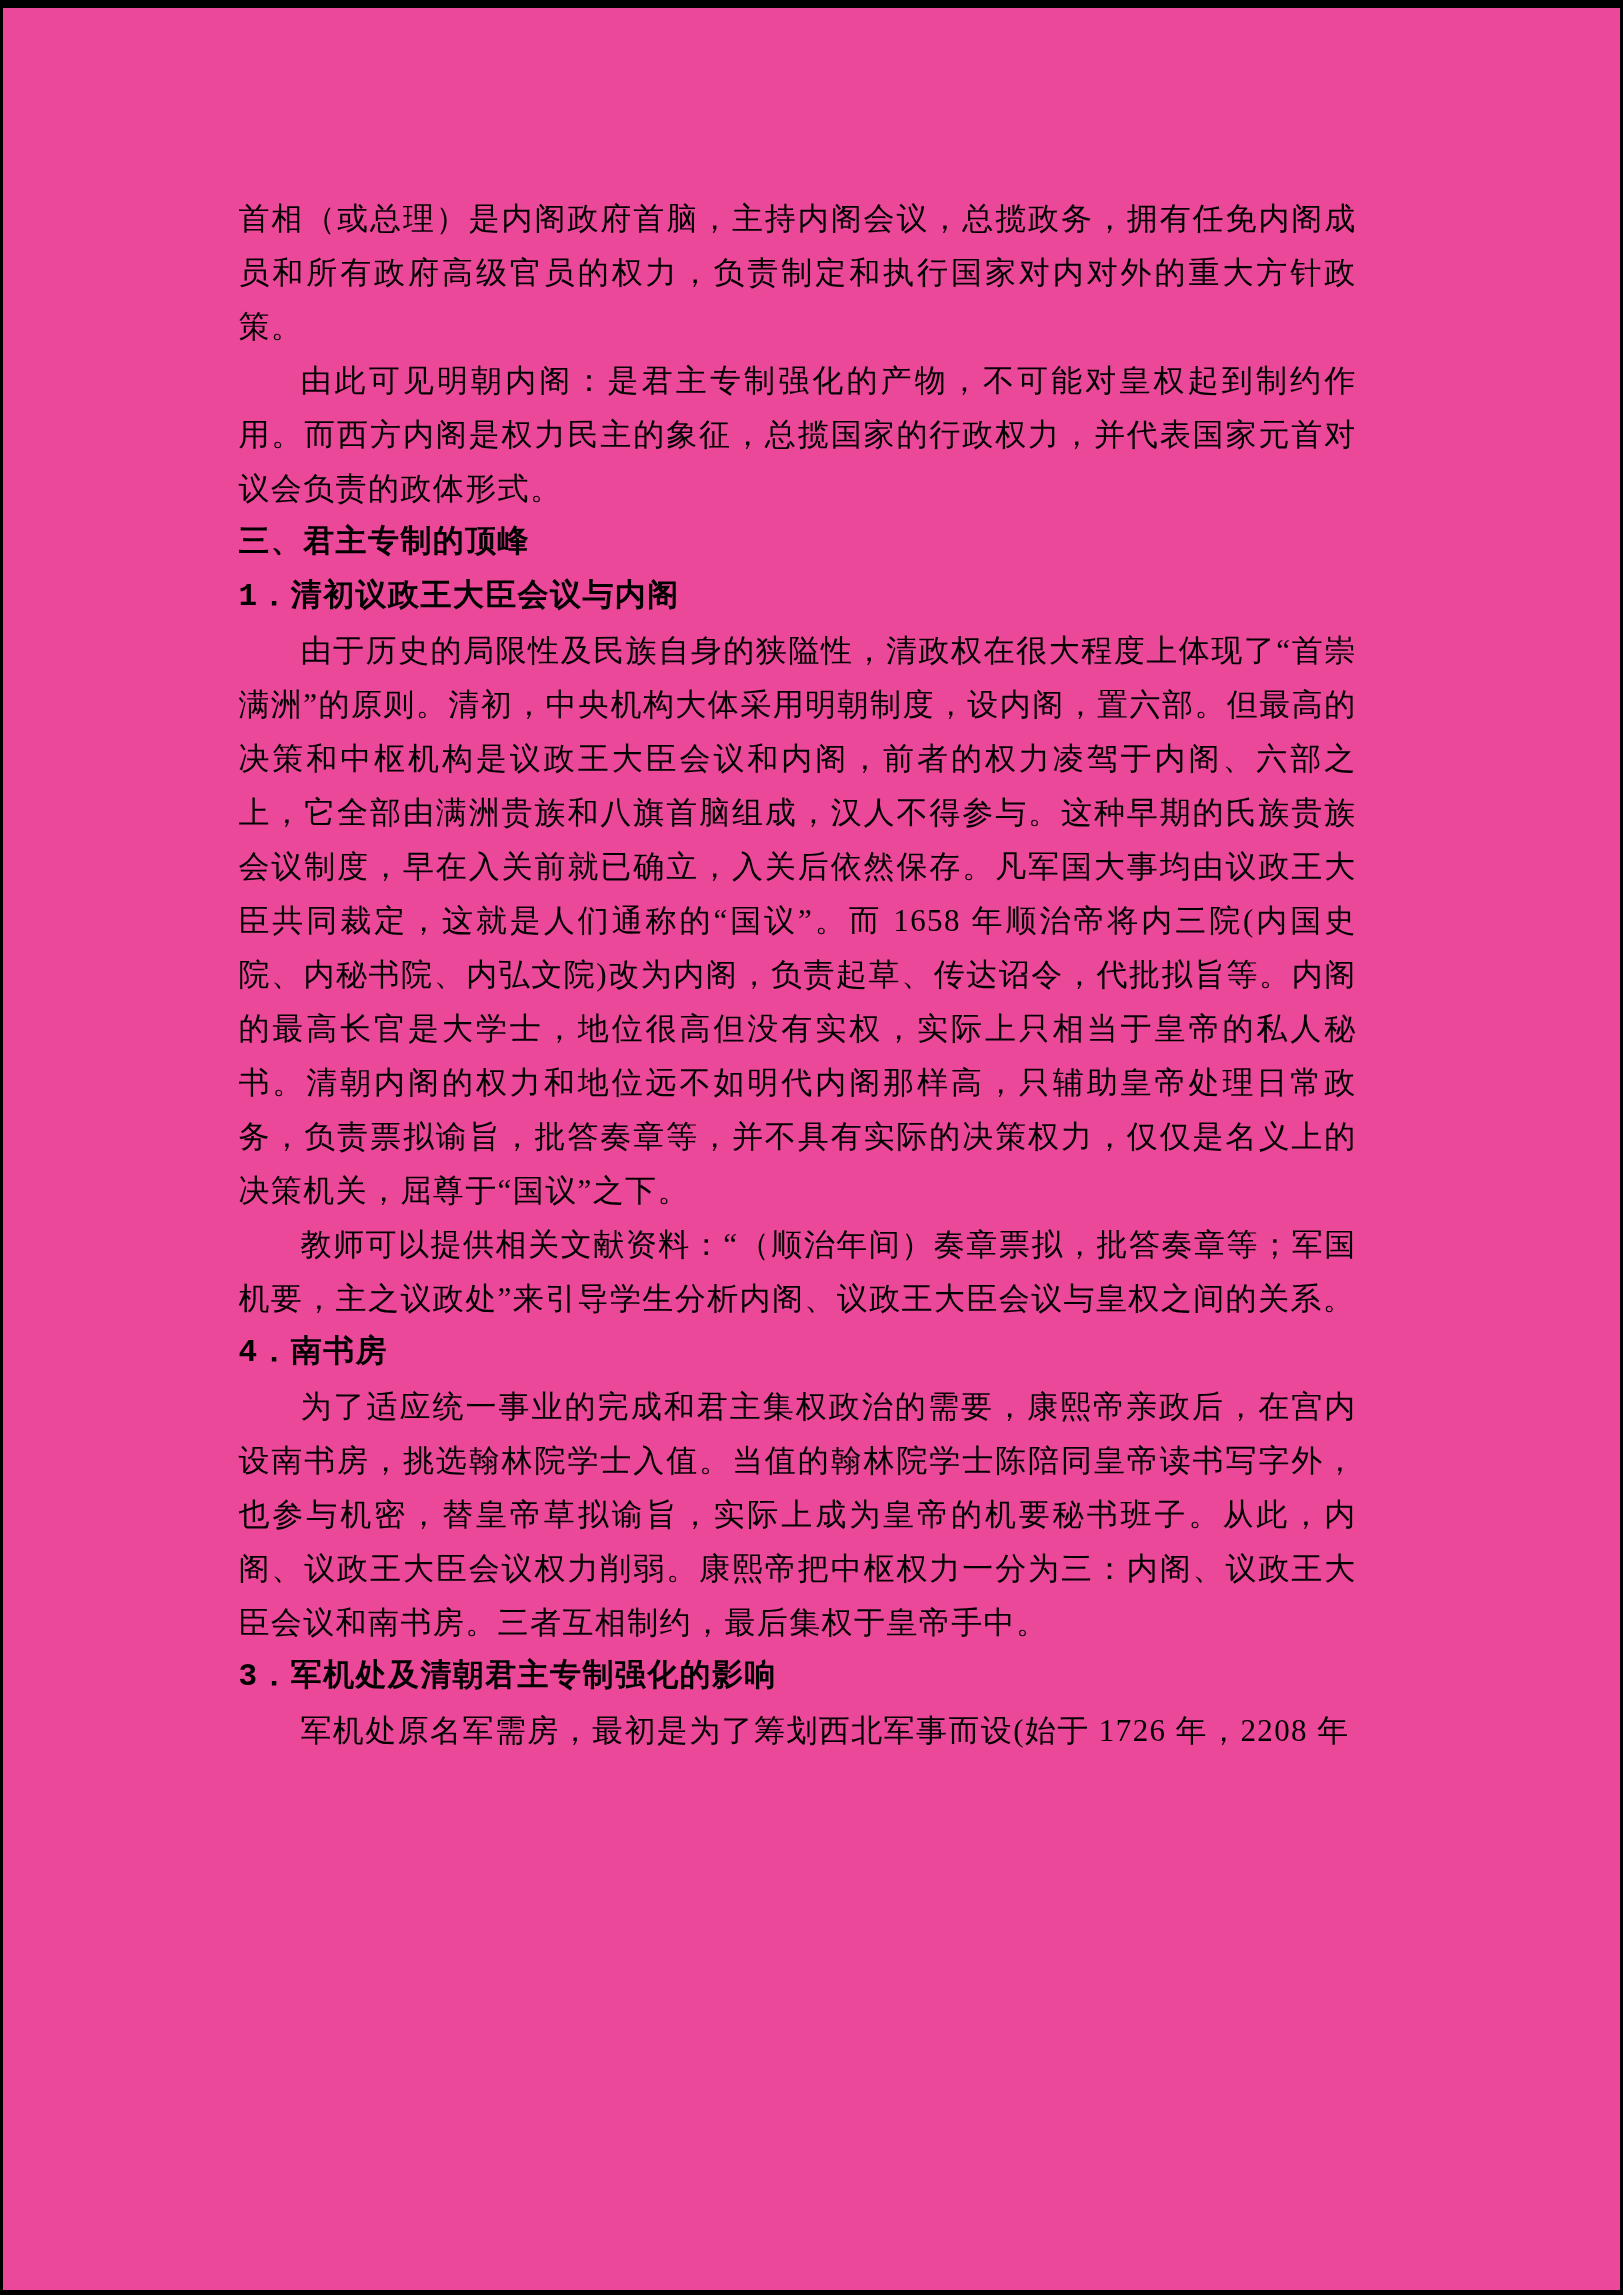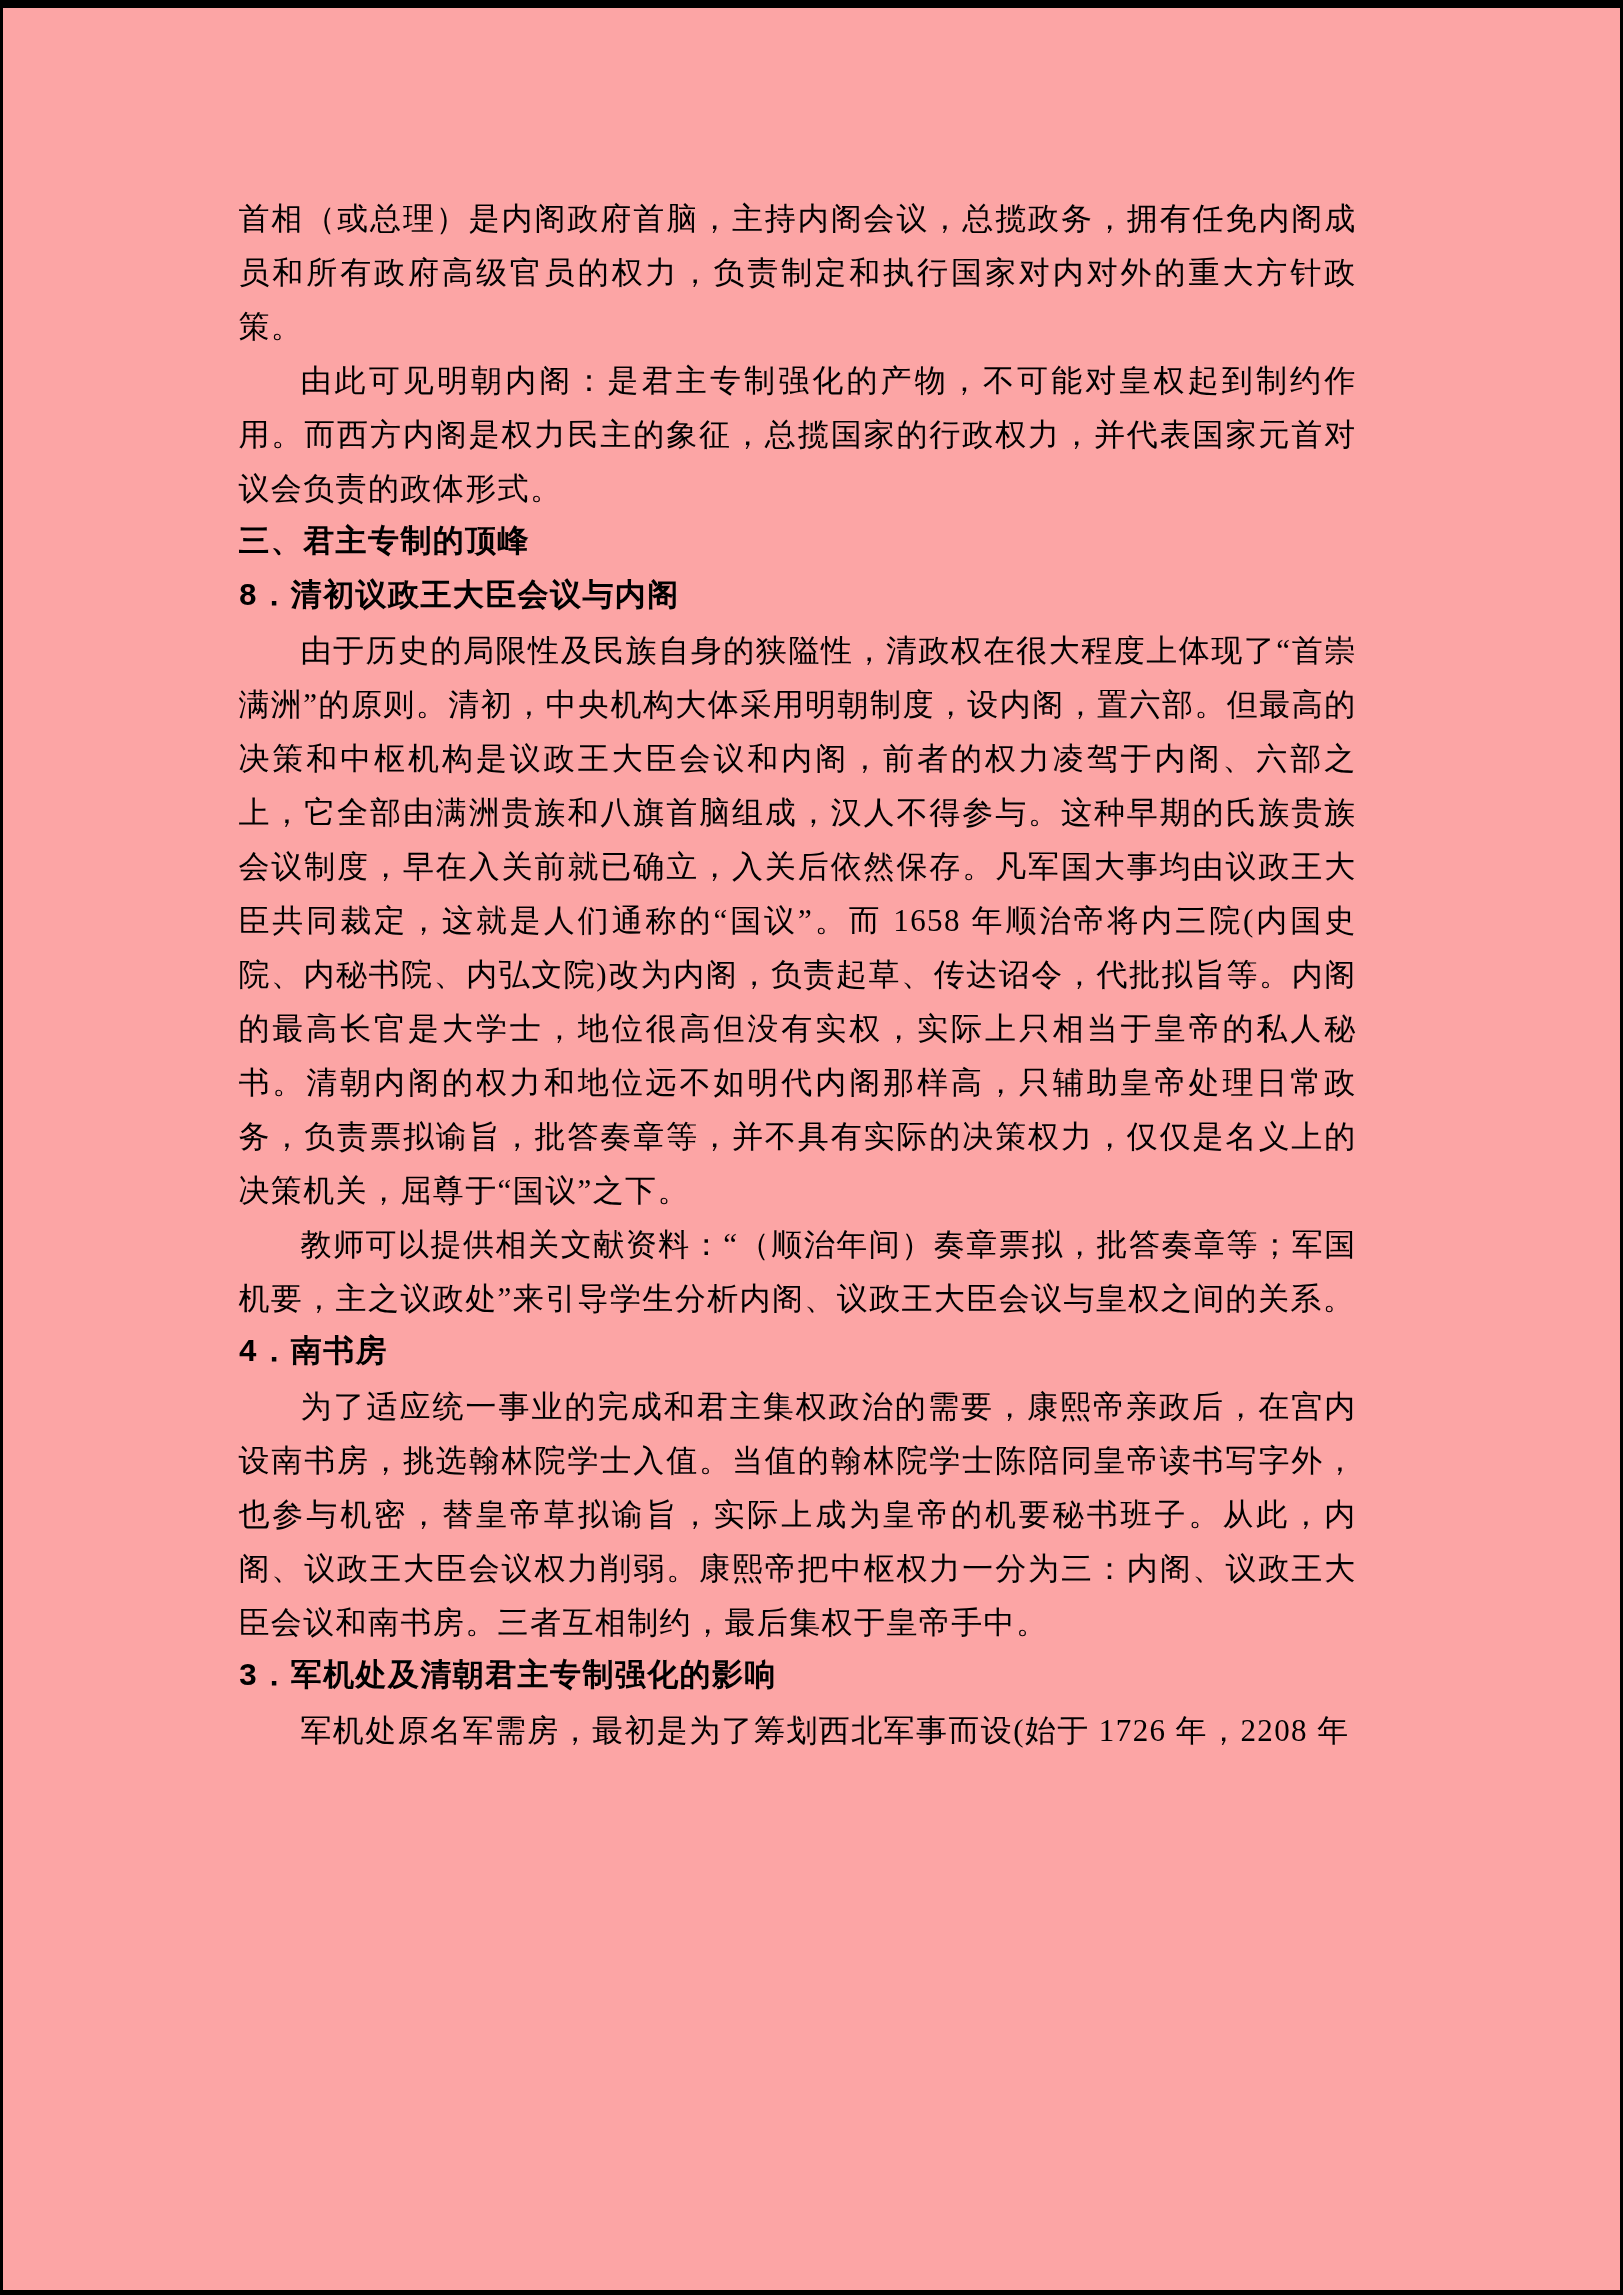--- a/index.html
+++ b/index.html
@@ -17,21 +17,21 @@
     position: absolute;
     inset: 0;
     background: #000000;
   }
   .page {
     position: absolute;
     top: 8.2px;
     left: 3.4px;
     right: 3.4px;
     bottom: 4.8px;
-    background: #fca5a5;
+    background: #ec4899;
     overflow: hidden;
   }
   .content {
     padding: 184px 263px 0 235px;
     color: #000000;
     font-size: 31px;
     line-height: 54px;
     letter-spacing: 1.4px;
     text-align: justify;
   }
@@ -49,21 +49,21 @@
 </style>
 </head>
 <body>
 
 <div class="frame">
   <div class="page">
     <div class="content">
       <p class="body-para">首相（或总理）是内阁政府首脑，主持内阁会议，总揽政务，拥有任免内阁成员和所有政府高级官员的权力，负责制定和执行国家对内对外的重大方针政策。</p>
       <p class="body-para indent">由此可见明朝内阁：是君主专制强化的产物，不可能对皇权起到制约作用。而西方内阁是权力民主的象征，总揽国家的行政权力，并代表国家元首对议会负责的政体形式。</p>
       <p class="heading">三、君主专制的顶峰</p>
-      <p class="heading">8．清初议政王大臣会议与内阁</p>
+      <p class="heading">1．清初议政王大臣会议与内阁</p>
       <p class="body-para indent">由于历史的局限性及民族自身的狭隘性，清政权在很大程度上体现了“首崇满洲”的原则。清初，中央机构大体采用明朝制度，设内阁，置六部。但最高的决策和中枢机构是议政王大臣会议和内阁，前者的权力凌驾于内阁、六部之上，它全部由满洲贵族和八旗首脑组成，汉人不得参与。这种早期的氏族贵族会议制度，早在入关前就已确立，入关后依然保存。凡军国大事均由议政王大臣共同裁定，这就是人们通称的“国议”。而 1658 年顺治帝将内三院(内国史院、内秘书院、内弘文院)改为内阁，负责起草、传达诏令，代批拟旨等。内阁的最高长官是大学士，地位很高但没有实权，实际上只相当于皇帝的私人秘书。清朝内阁的权力和地位远不如明代内阁那样高，只辅助皇帝处理日常政务，负责票拟谕旨，批答奏章等，并不具有实际的决策权力，仅仅是名义上的决策机关，屈尊于“国议”之下。</p>
       <p class="body-para indent">教师可以提供相关文献资料：“（顺治年间）奏章票拟，批答奏章等；军国机要，主之议政处”来引导学生分析内阁、议政王大臣会议与皇权之间的关系。</p>
       <p class="heading">4．南书房</p>
       <p class="body-para indent">为了适应统一事业的完成和君主集权政治的需要，康熙帝亲政后，在宫内设南书房，挑选翰林院学士入值。当值的翰林院学士陈陪同皇帝读书写字外，也参与机密，替皇帝草拟谕旨，实际上成为皇帝的机要秘书班子。从此，内阁、议政王大臣会议权力削弱。康熙帝把中枢权力一分为三：内阁、议政王大臣会议和南书房。三者互相制约，最后集权于皇帝手中。</p>
       <p class="heading">3．军机处及清朝君主专制强化的影响</p>
       <p class="body-para indent">军机处原名军需房，最初是为了筹划西北军事而设(始于 1726 年，2208 年</p>
     </div>
   </div>
 </div>
 

